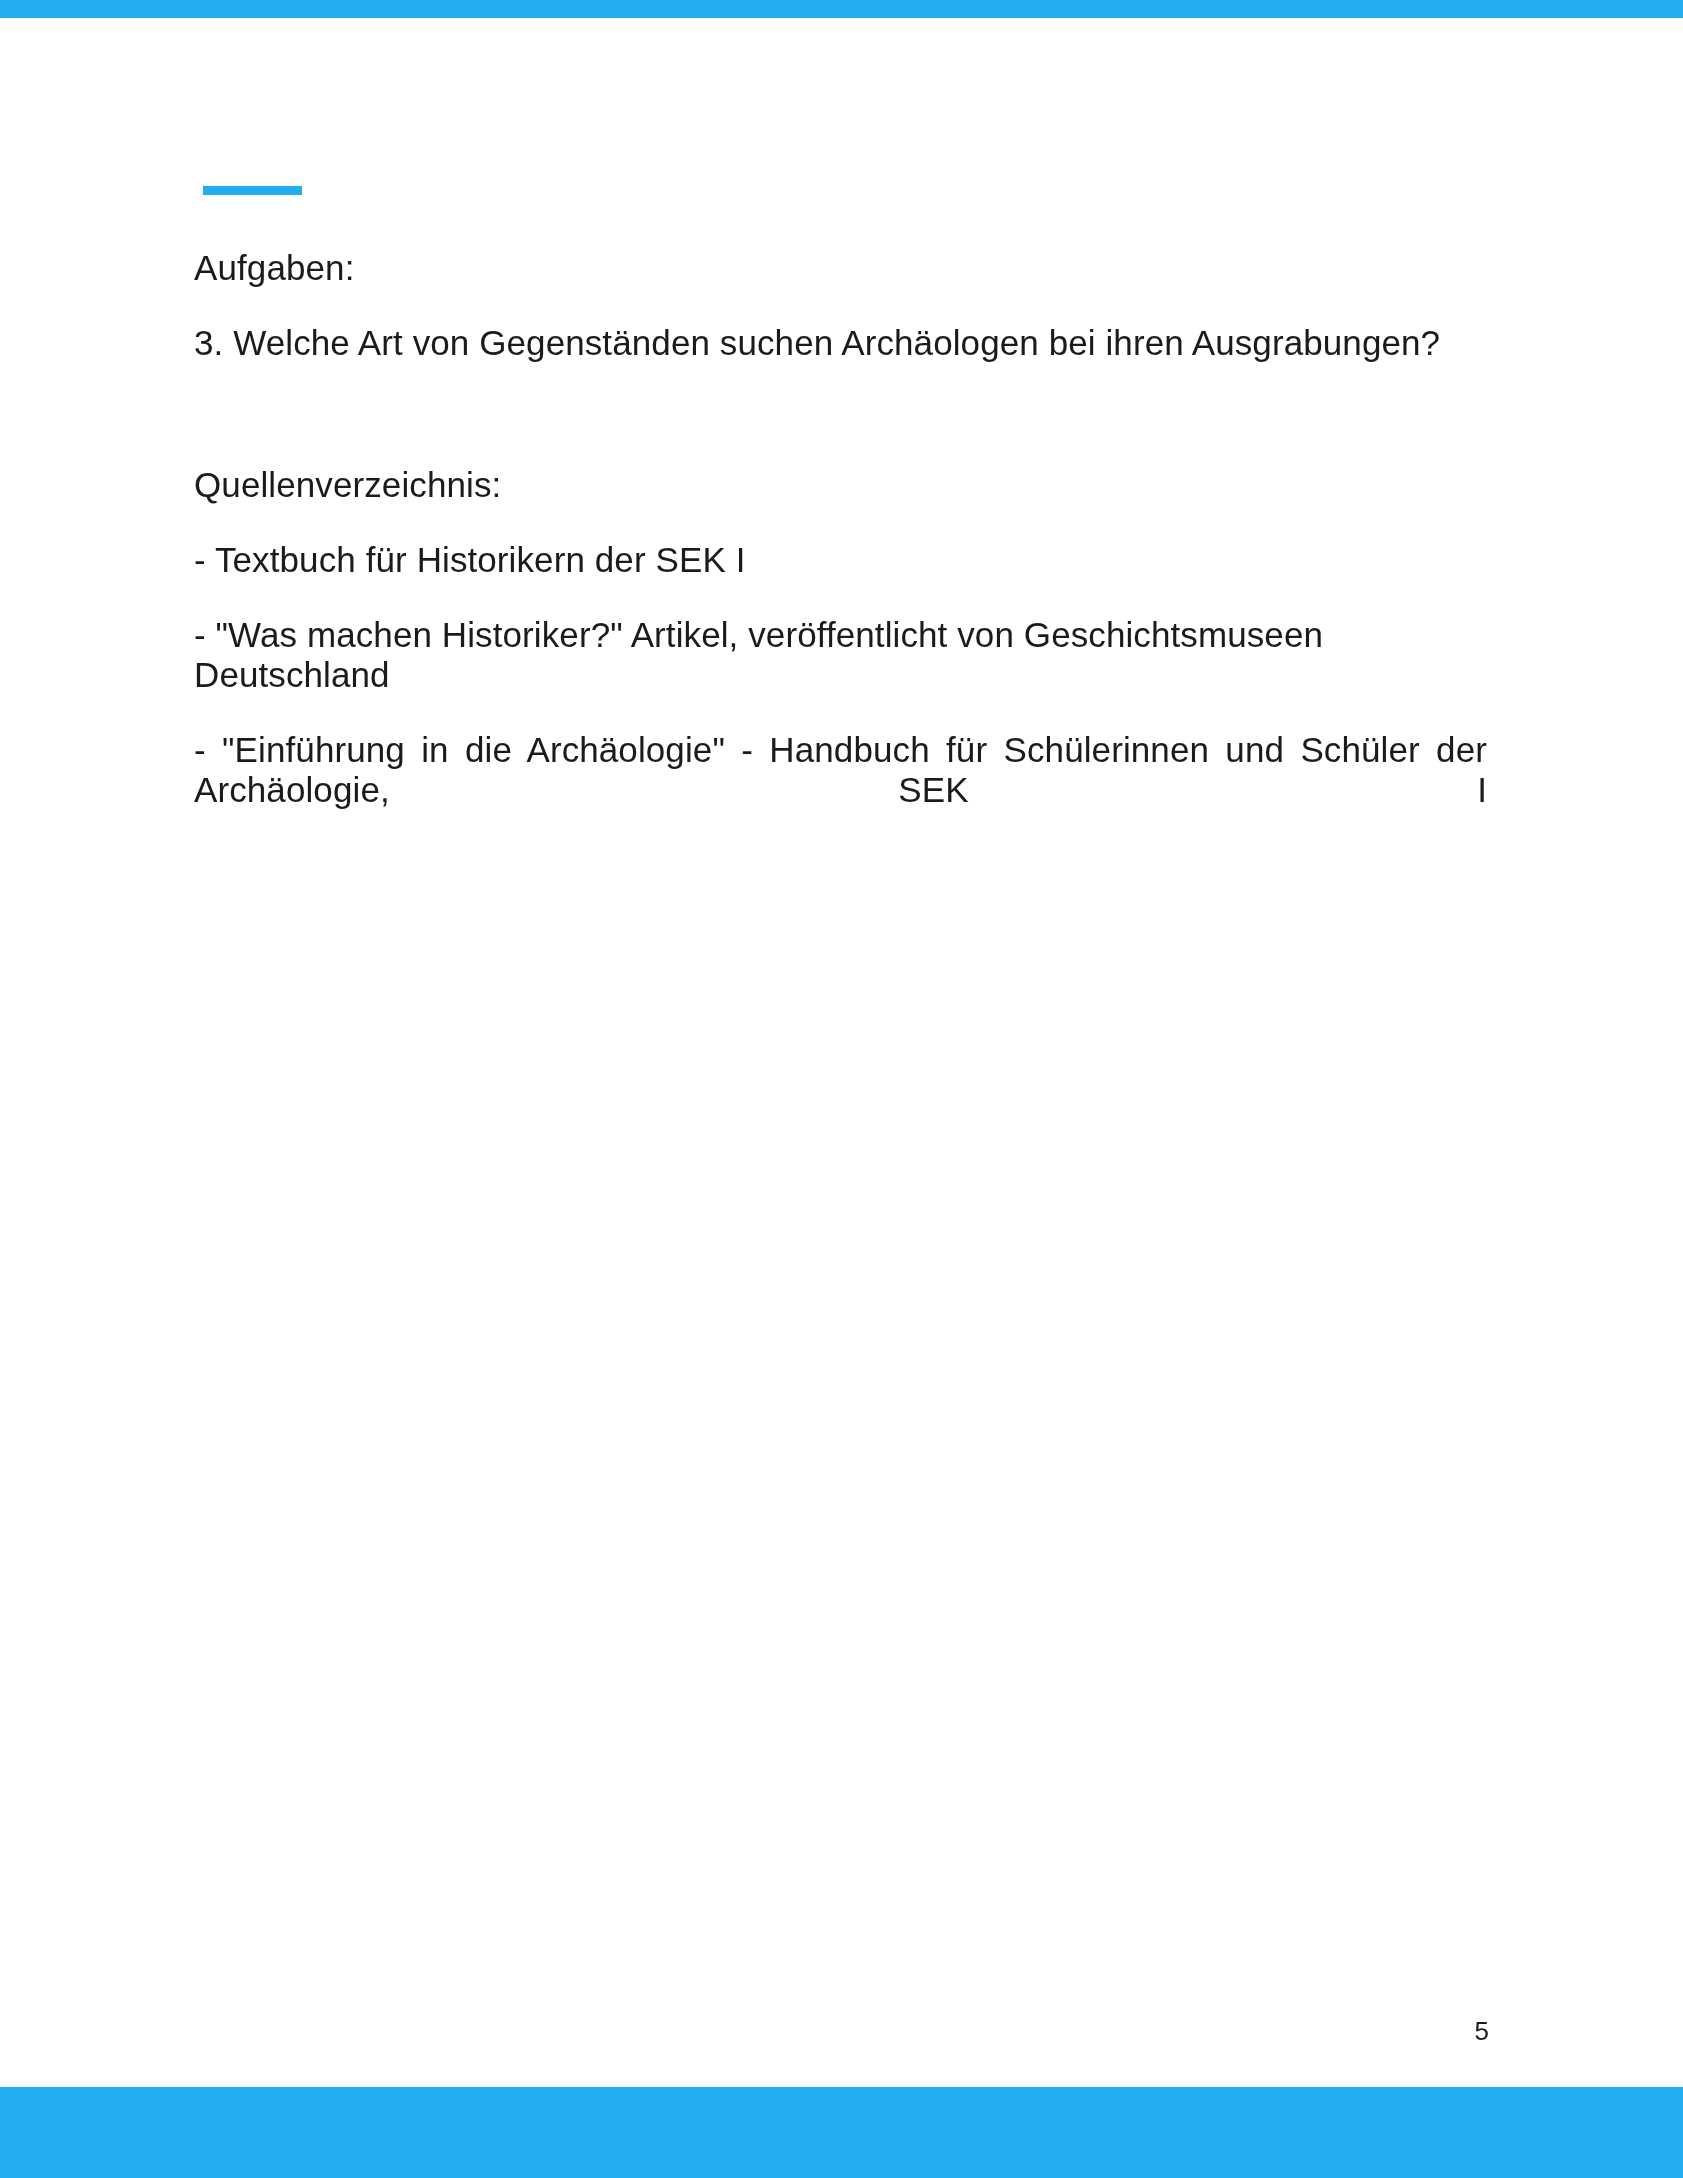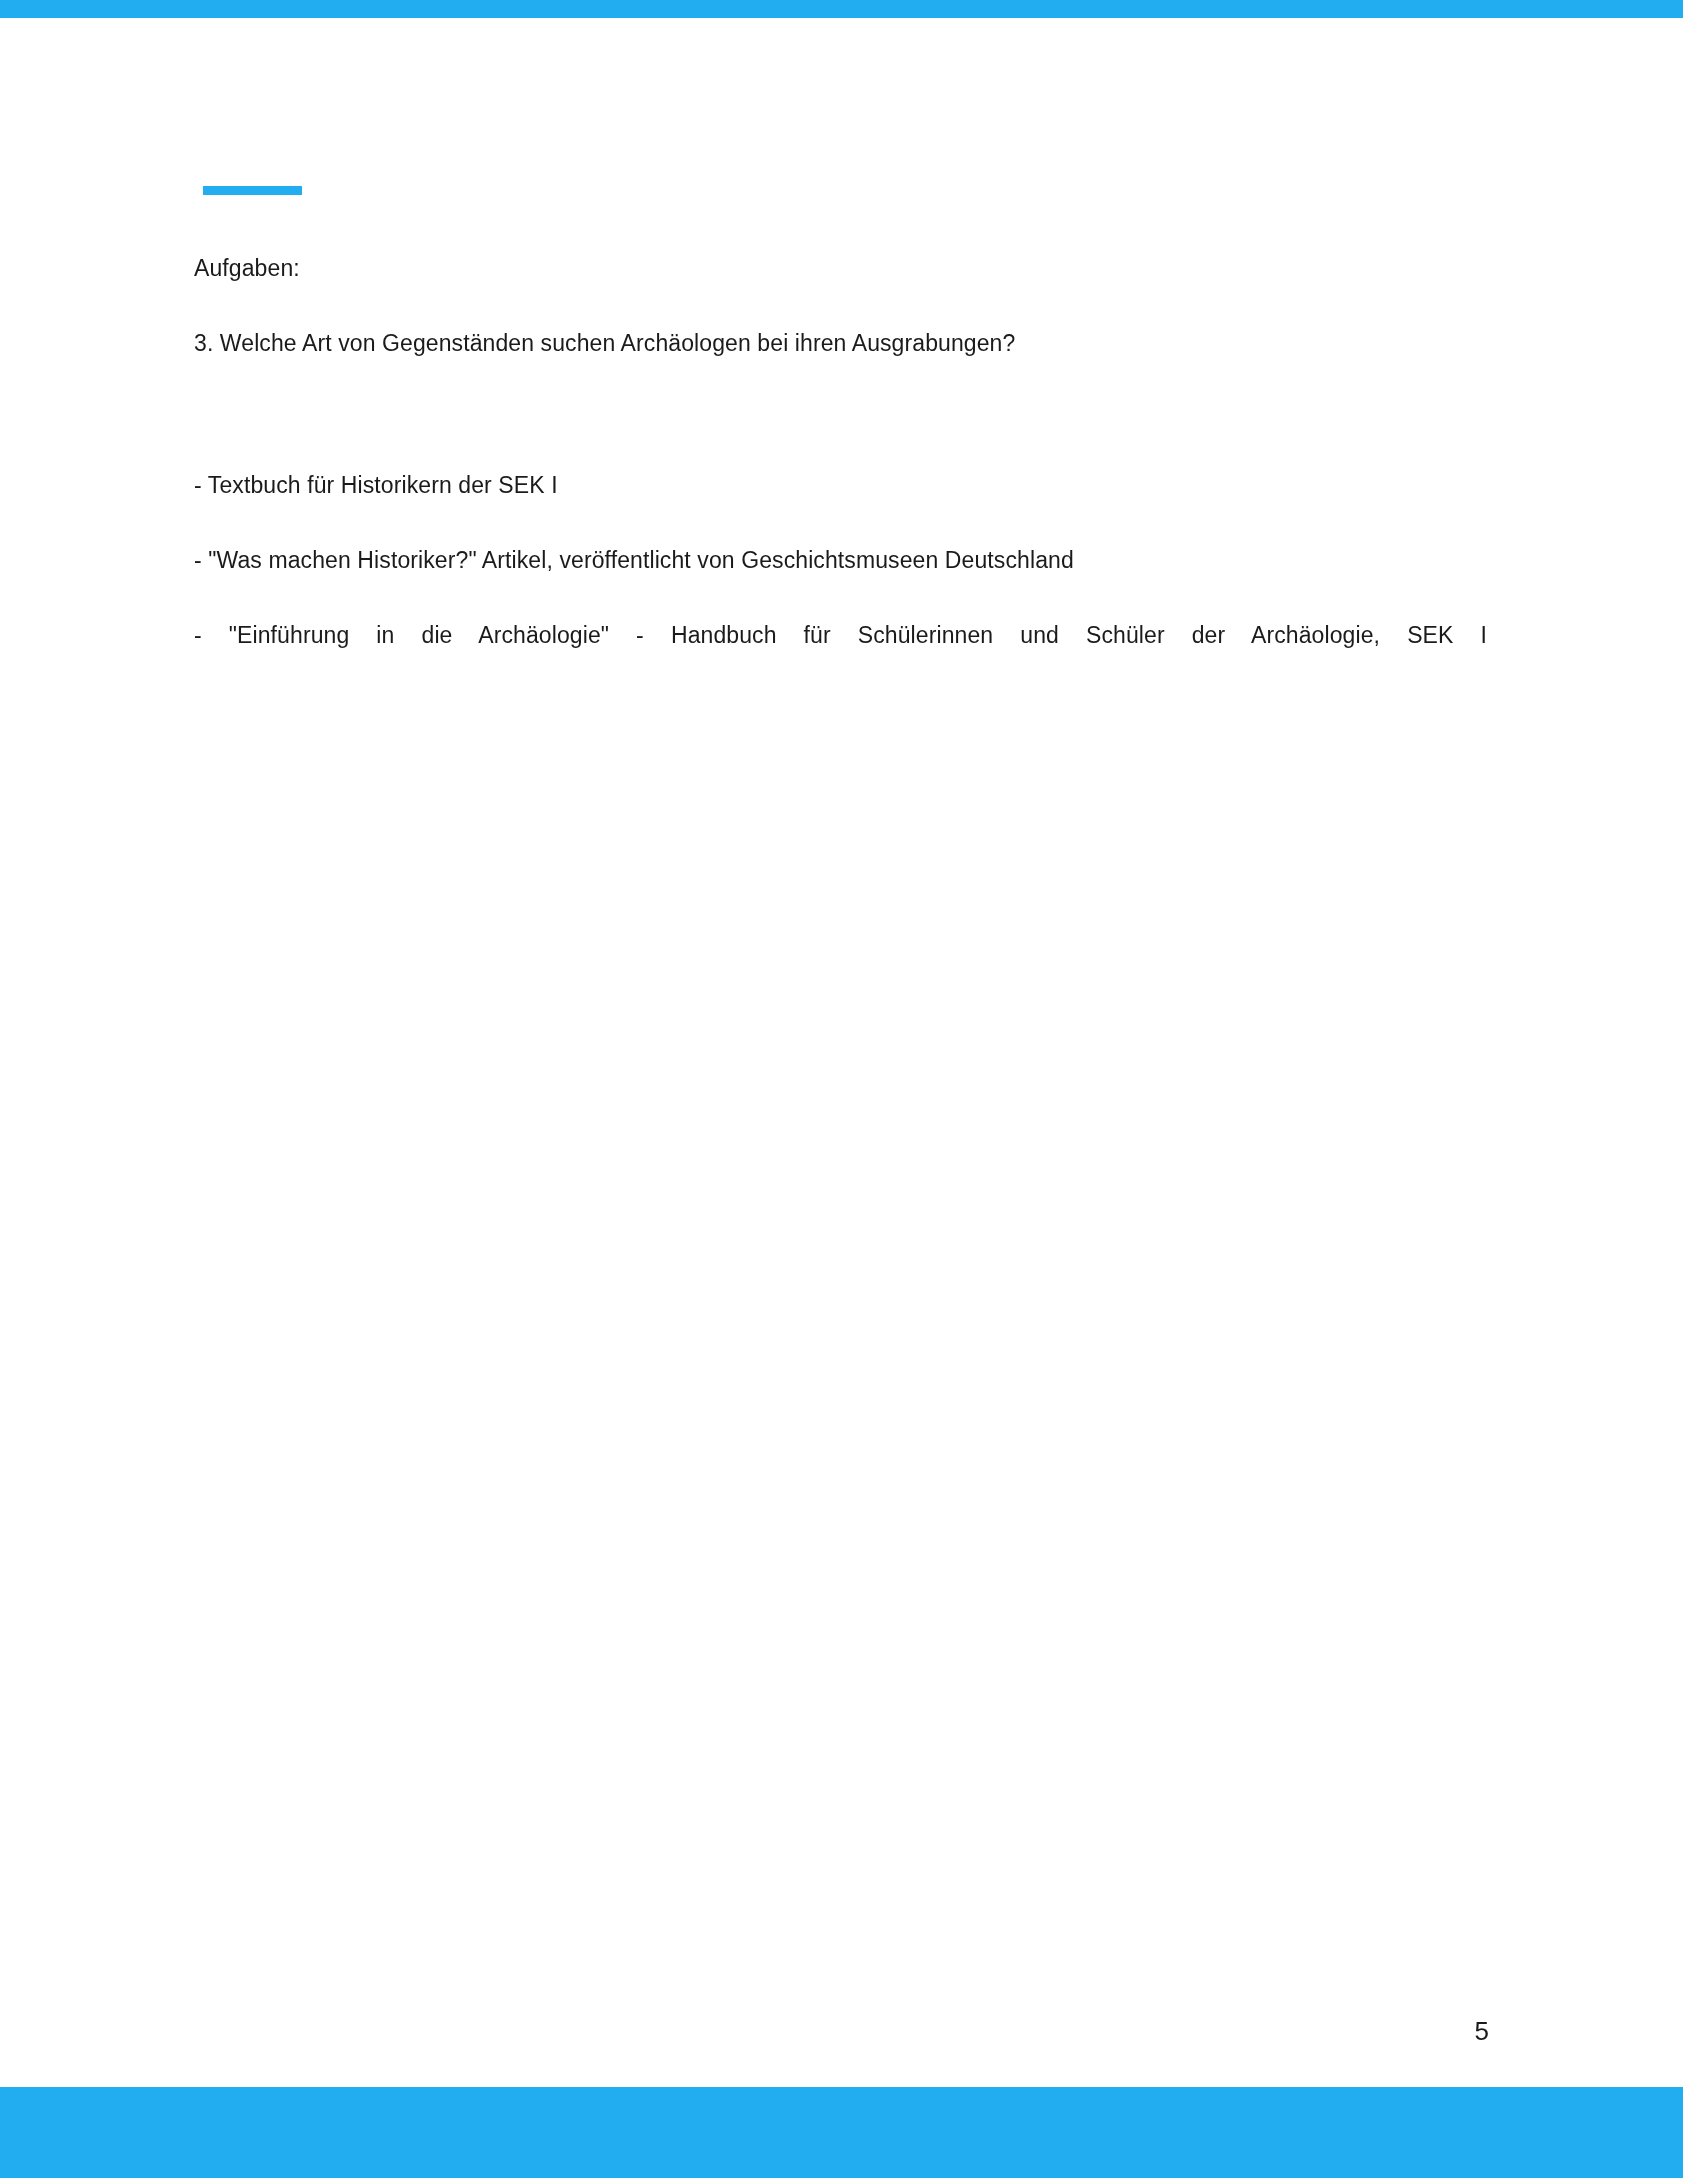--- a/index.html
+++ b/index.html
@@ -54,21 +54,21 @@
 
   
   .content {
     position: absolute;
     left: 194px;
     top: 248px;
     width: 1293px;
   }
 
   .para {
-    font-size: 23px;
+    font-size: 35px;
     line-height: 40px;
     color: #1b1b1b;
     margin: 0 0 35px 0;
     text-align: justify;
     text-justify: inter-word;
     letter-spacing: 0.1px;
   }
   
   .para::after {
     content: "";
@@ -111,20 +111,21 @@
 
     <p class="para single">Aufgaben:</p>
 
 
 
     <p class="para single">3. Welche Art von Gegenständen suchen Archäologen bei ihren Ausgrabungen?</p>
 
 
     <div class="spacer"></div>
 
+    <p class="para single">Quellenverzeichnis:</p>
 
     <p class="para single">- Textbuch für Historikern der SEK I</p>
 
     <p class="para single">- "Was machen Historiker?" Artikel, veröffentlicht von Geschichtsmuseen Deutschland</p>
 
     <p class="para">- "Einführung in die Archäologie" - Handbuch für Schülerinnen und Schüler der Archäologie, SEK I</p>
 
   </div>
 
   <div class="page-number">5</div>

